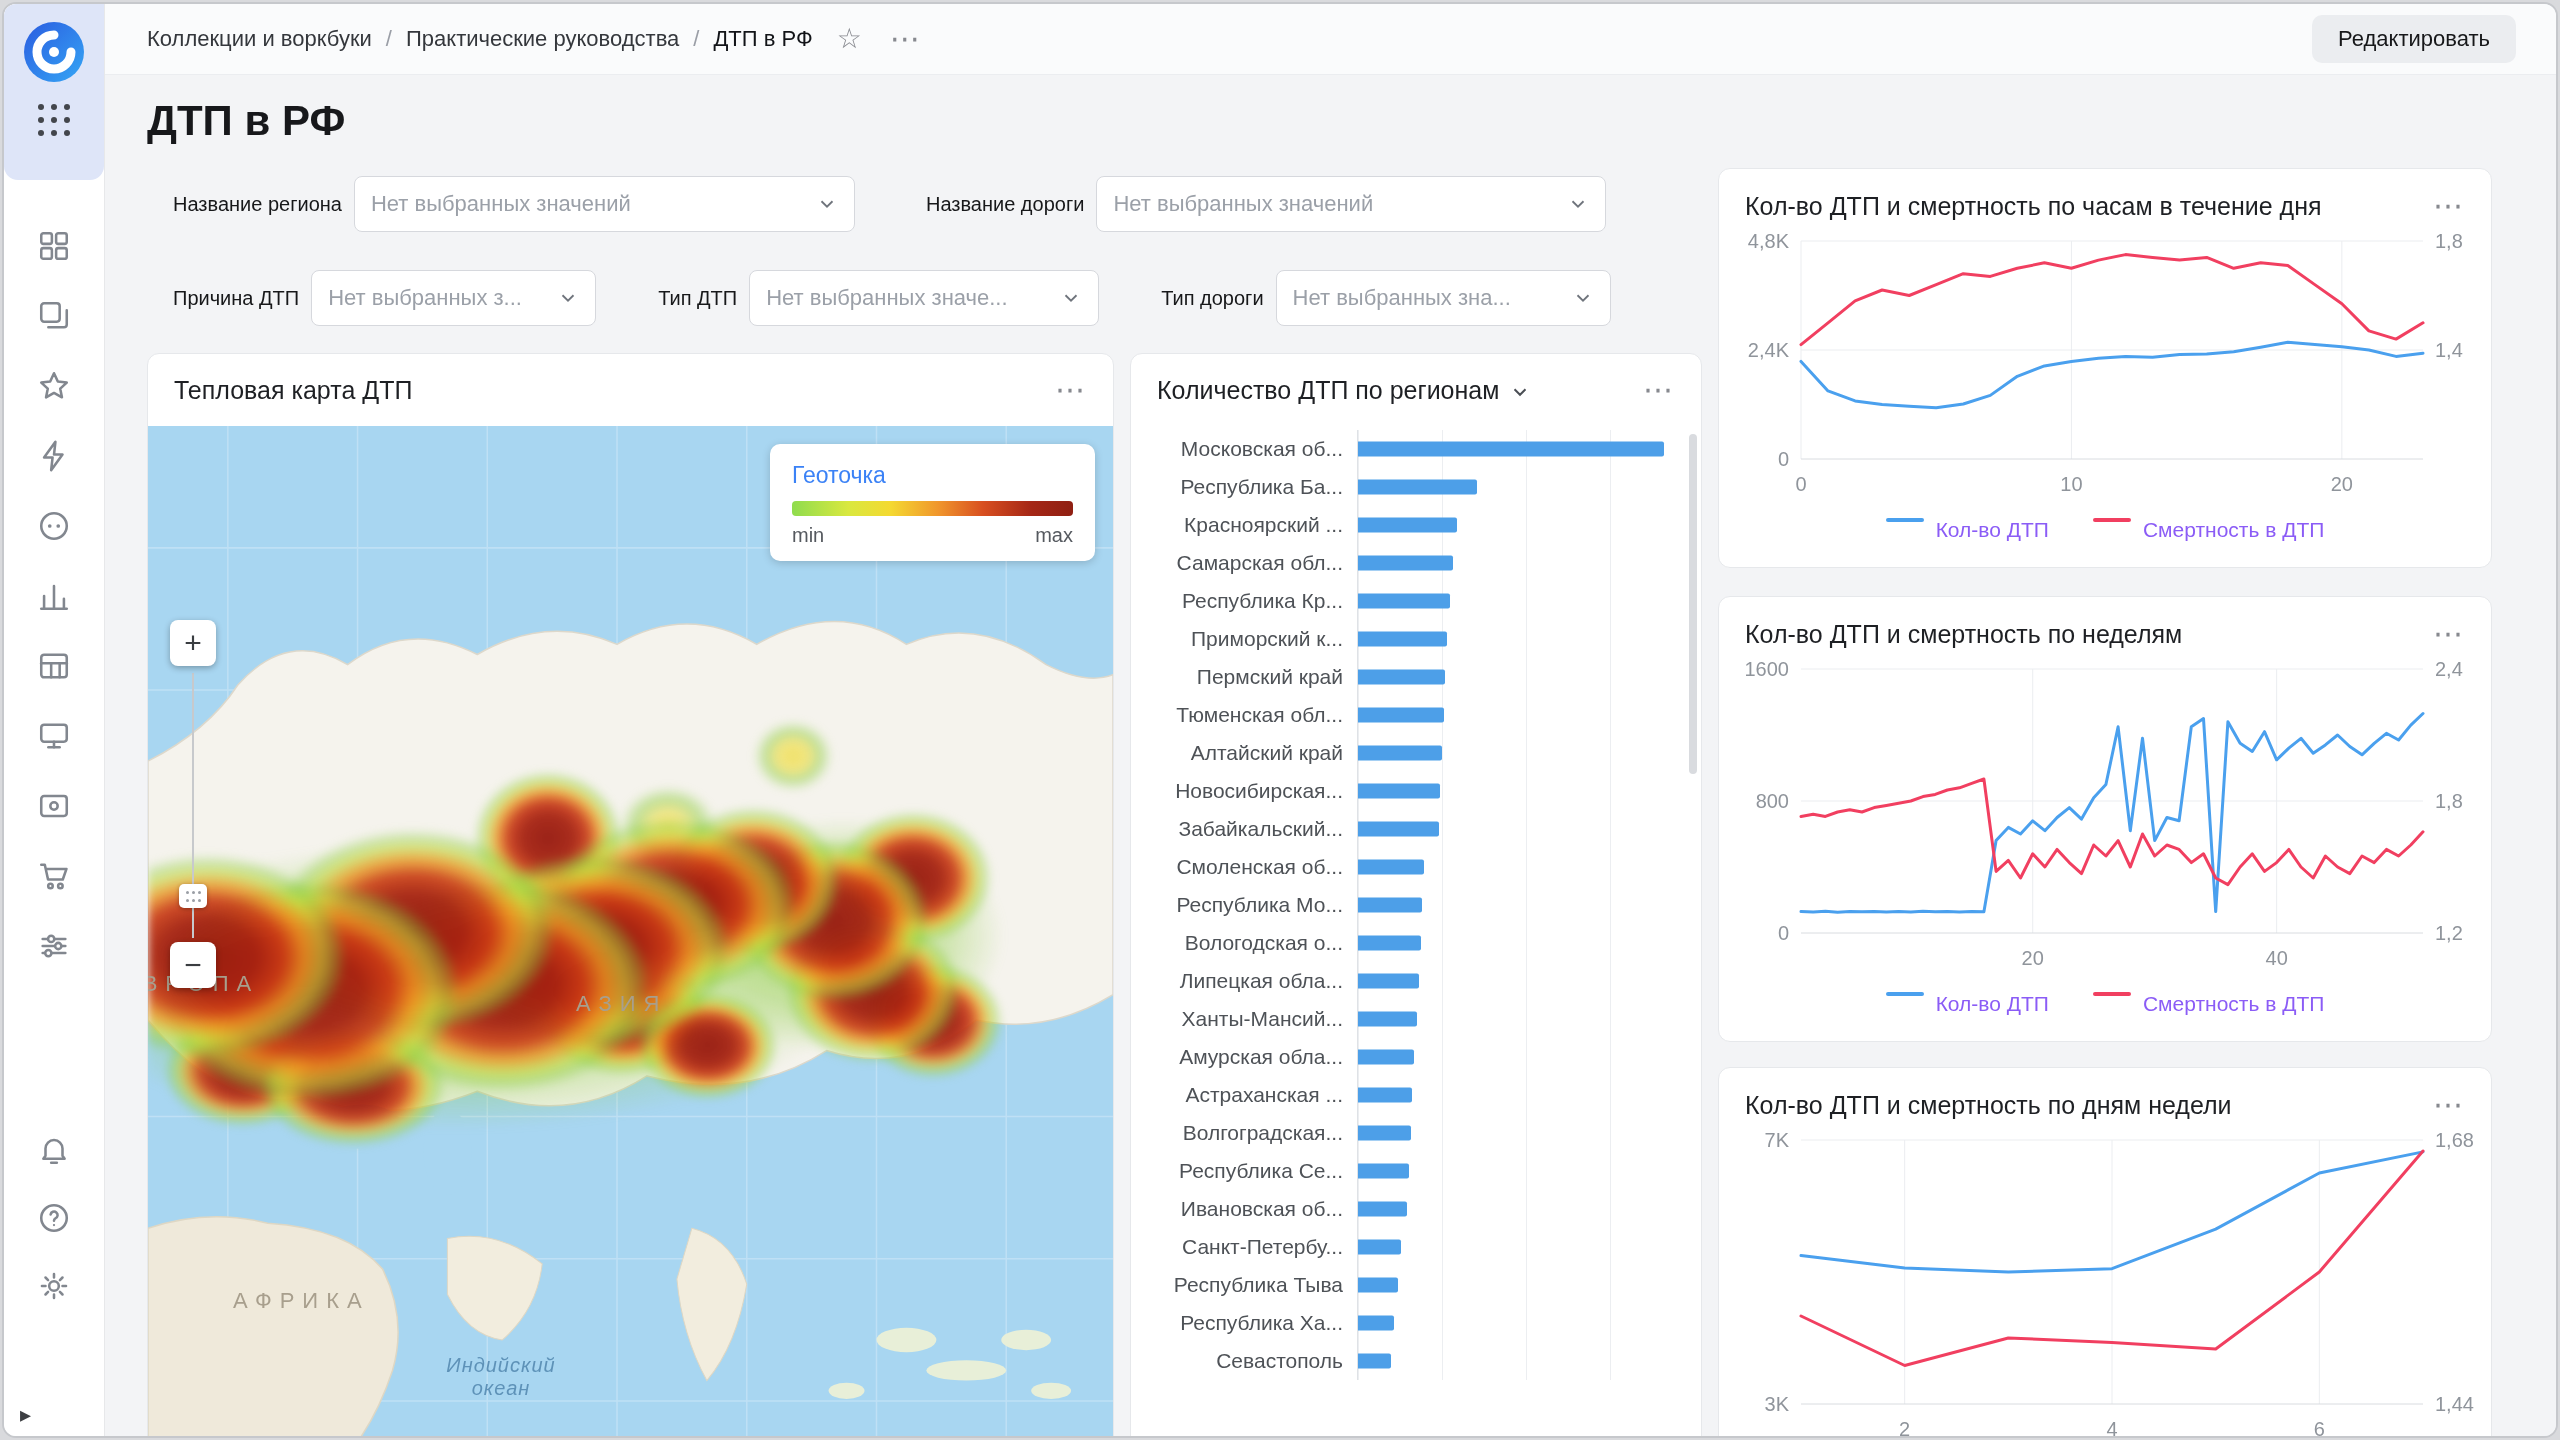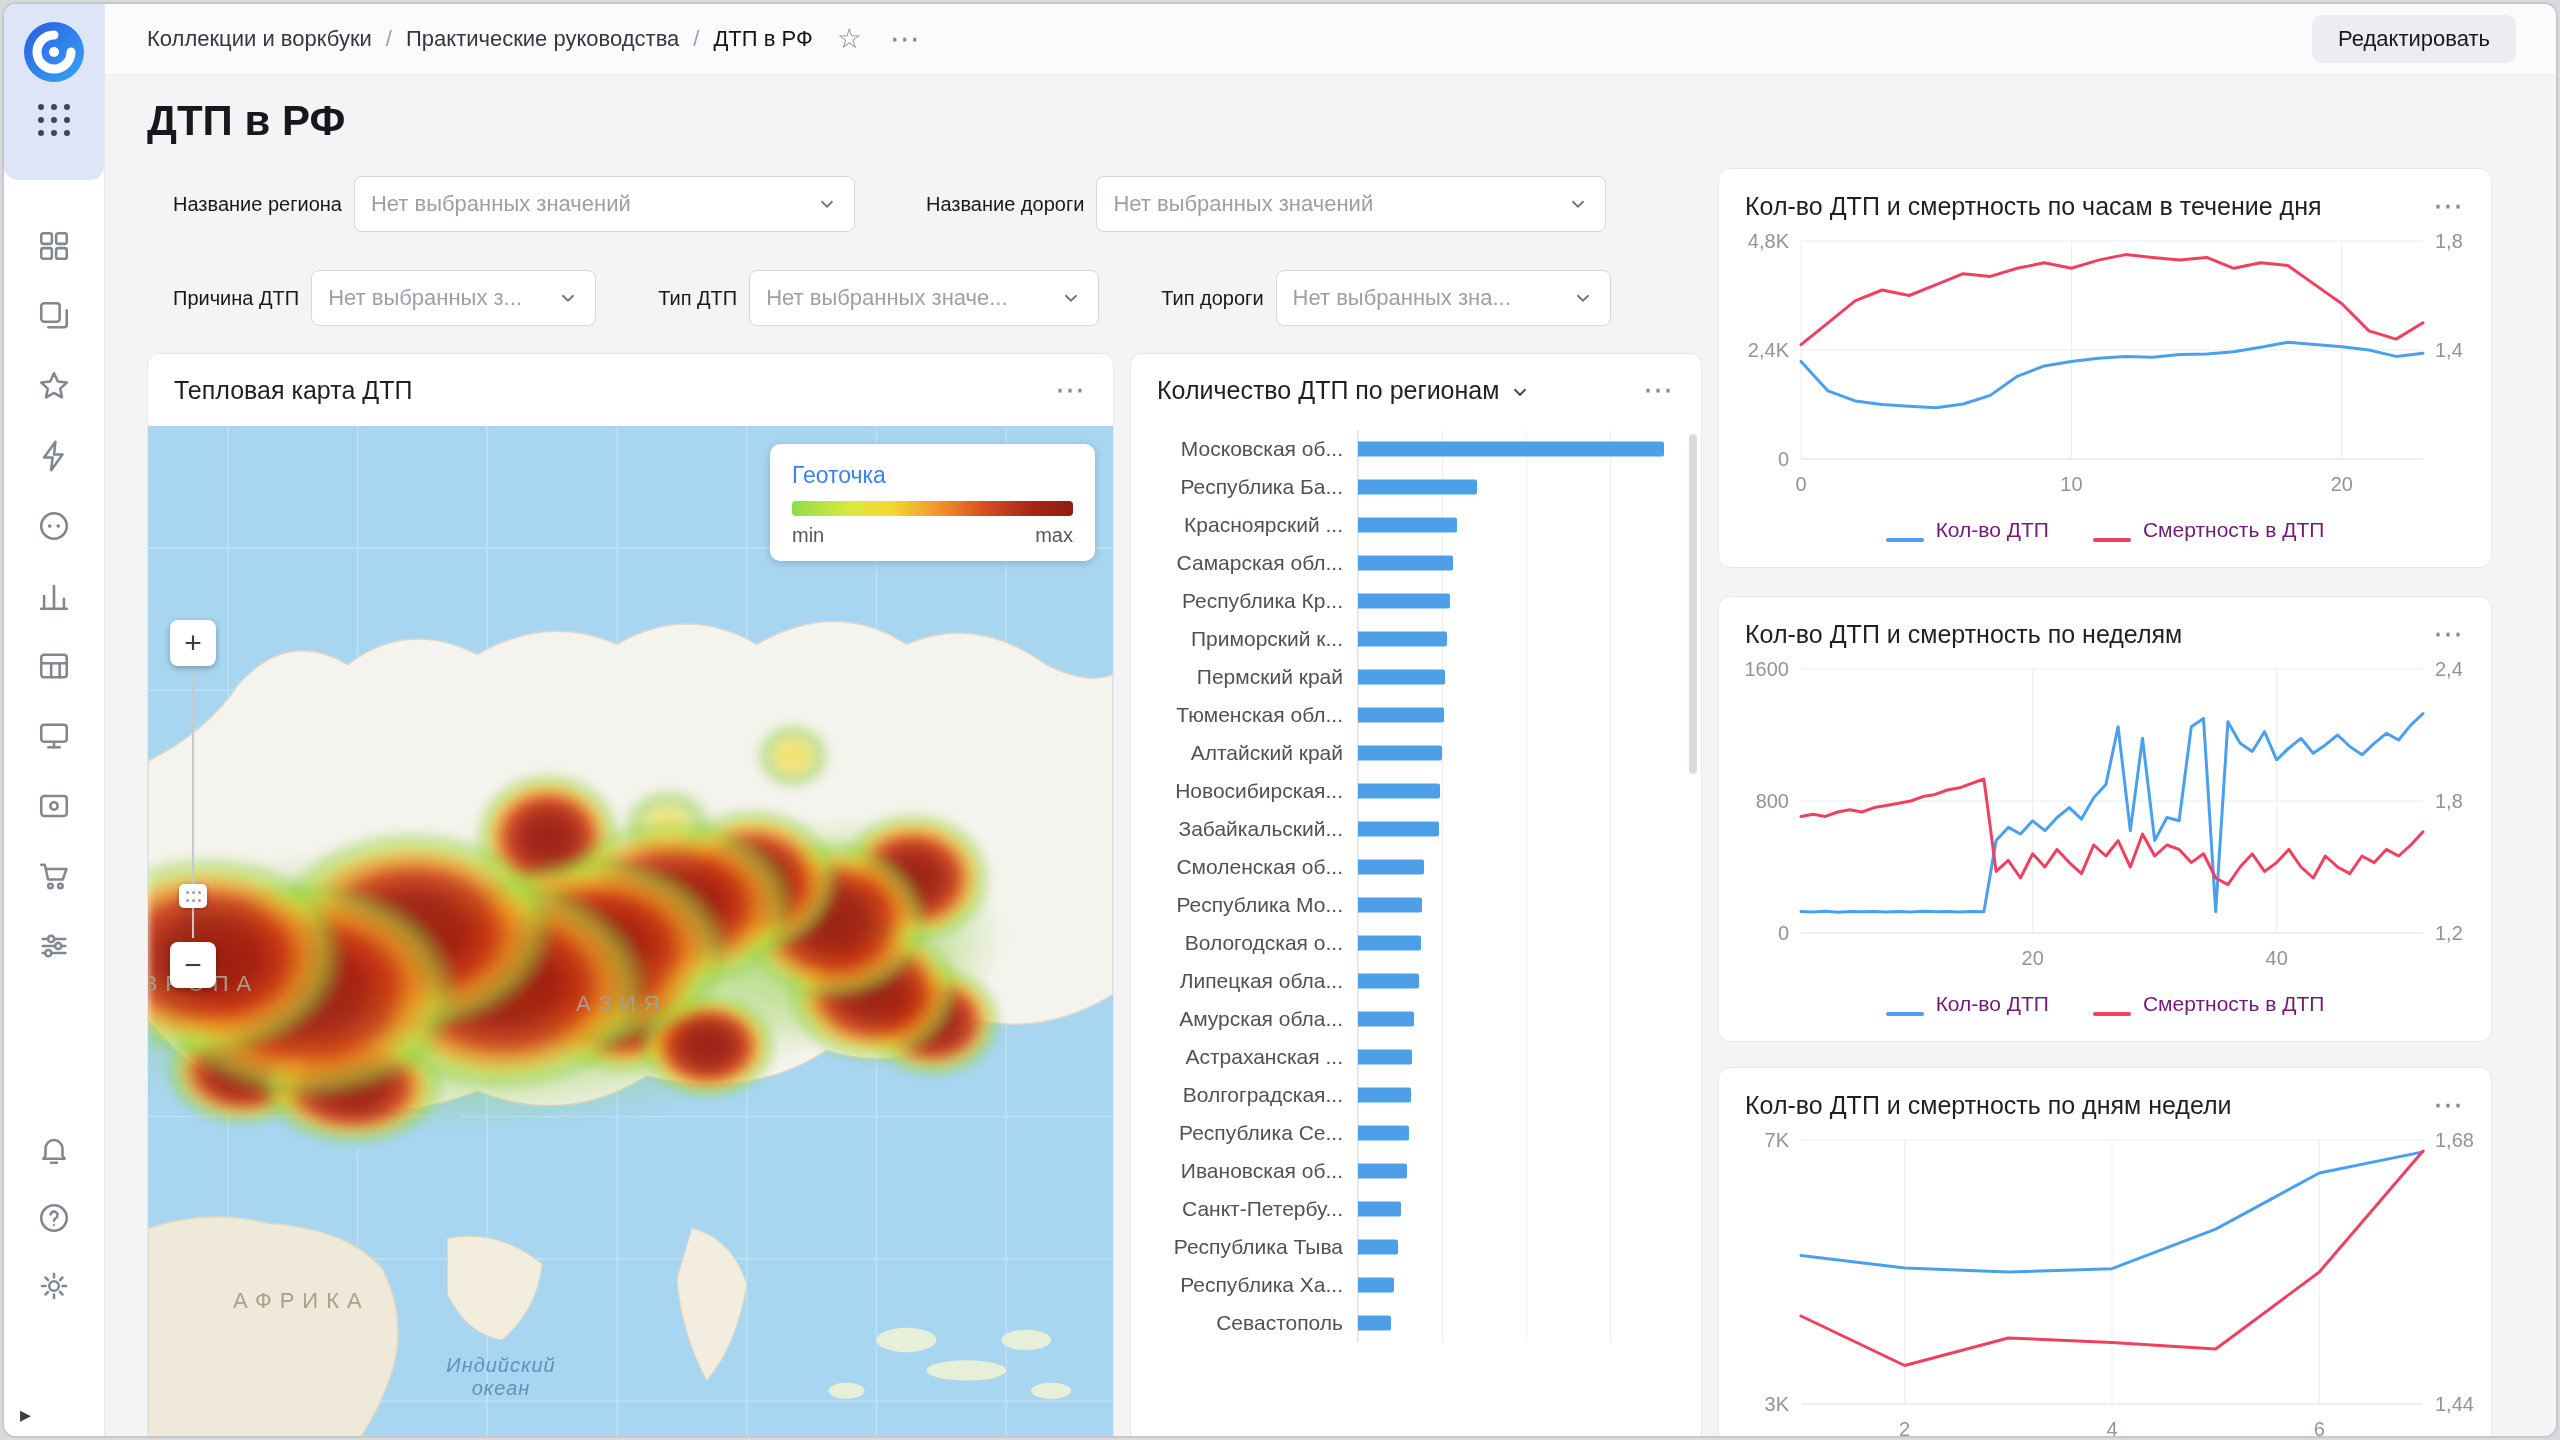--- a/index.html
+++ b/index.html
@@ -98,21 +98,21 @@
   
   .right-col{position:absolute;left:1613px;top:93px;width:774px;}
   .card{background:#fff;border:1px solid #e6e8eb;border-radius:12px;box-sizing:border-box;display:flex;flex-direction:column;overflow:hidden;}
   .card.c1{height:400px;margin-bottom:28px;}
   .card.c2{height:446px;margin-bottom:25px;}
   .card.c3{height:446px;}
   .card-head{flex:none;display:flex;align-items:flex-start;justify-content:space-between;padding:22px 26px 4px;}
   .card-title{font-size:25px;font-weight:500;color:#1e2024;line-height:1.2;padding-right:12px;}
   .chart-box{flex:1;position:relative;min-height:0;}
   .chart-legend{flex:none;height:54px;display:flex;align-items:center;justify-content:center;gap:44px;padding-bottom:10px;}
-  .legend-item{display:flex;align-items:flex-end;gap:12px;font-size:21px;color:#701a75;cursor:pointer;}
+  .legend-item{display:flex;align-items:flex-start;gap:12px;font-size:21px;color:#8b5cf6;cursor:pointer;}
   .legend-key{width:38px;height:4px;border-radius:2px;background:#999;}
 </style>
 </head>
 <body>
 
 <div class="window">
 
   <aside class="sidebar">
     <div class="sidebar-top">
       <div class="logo">
@@ -469,20 +469,26 @@
                 <div class="bar" style="width: 18.9996%; background: rgb(77, 159, 232);"></div>
               </div>
             </div>
             <div class="bar-row">
               <span class="bar-label">Липецкая обла...</span>
               <div class="bar-track">
                 <div class="bar" style="width: 18.5273%; background: rgb(77, 159, 232);"></div>
               </div>
             </div>
             <div class="bar-row">
+              <span class="bar-label">Ханты-Мансий...</span>
+              <div class="bar-track">
+                <div class="bar" style="width: 17.9461%; background: rgb(77, 159, 232);"></div>
+              </div>
+            </div>
+            <div class="bar-row">
               <span class="bar-label">Амурская обла...</span>
               <div class="bar-track">
                 <div class="bar" style="width: 17.0016%; background: rgb(77, 159, 232);"></div>
               </div>
             </div>
             <div class="bar-row">
               <span class="bar-label">Астраханская ...</span>
               <div class="bar-track">
                 <div class="bar" style="width: 16.5293%; background: rgb(77, 159, 232);"></div>
               </div>

